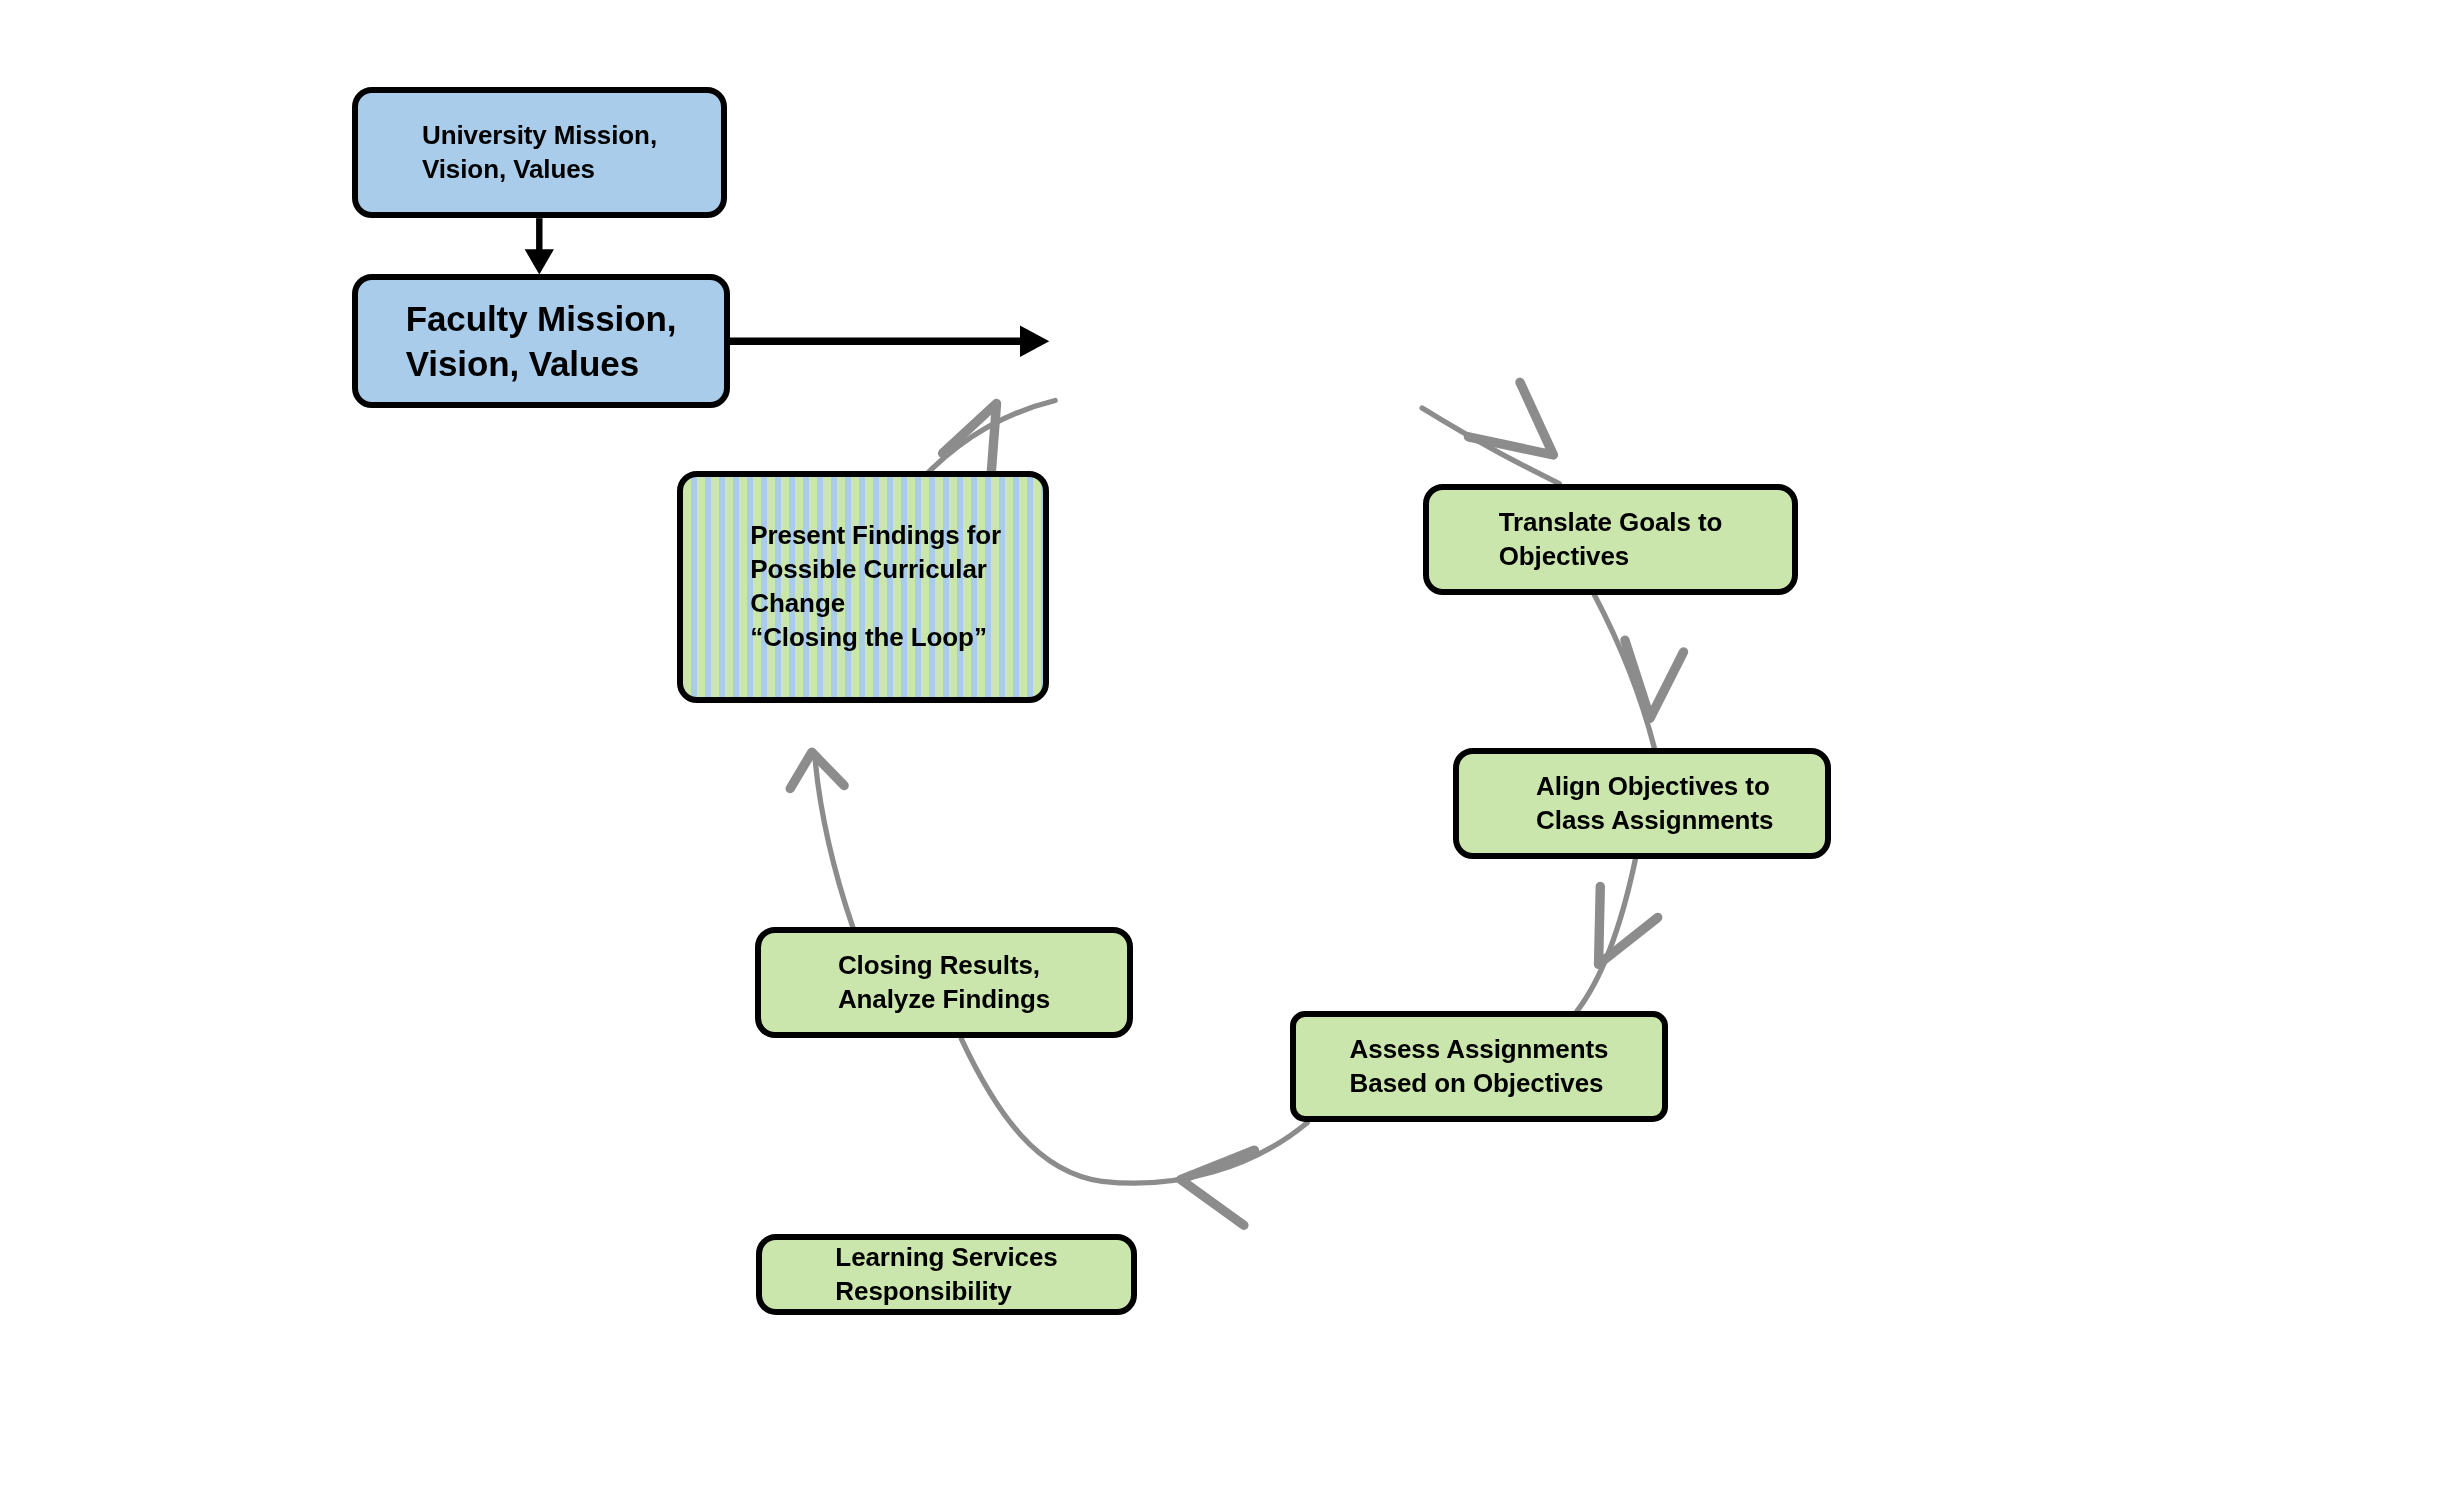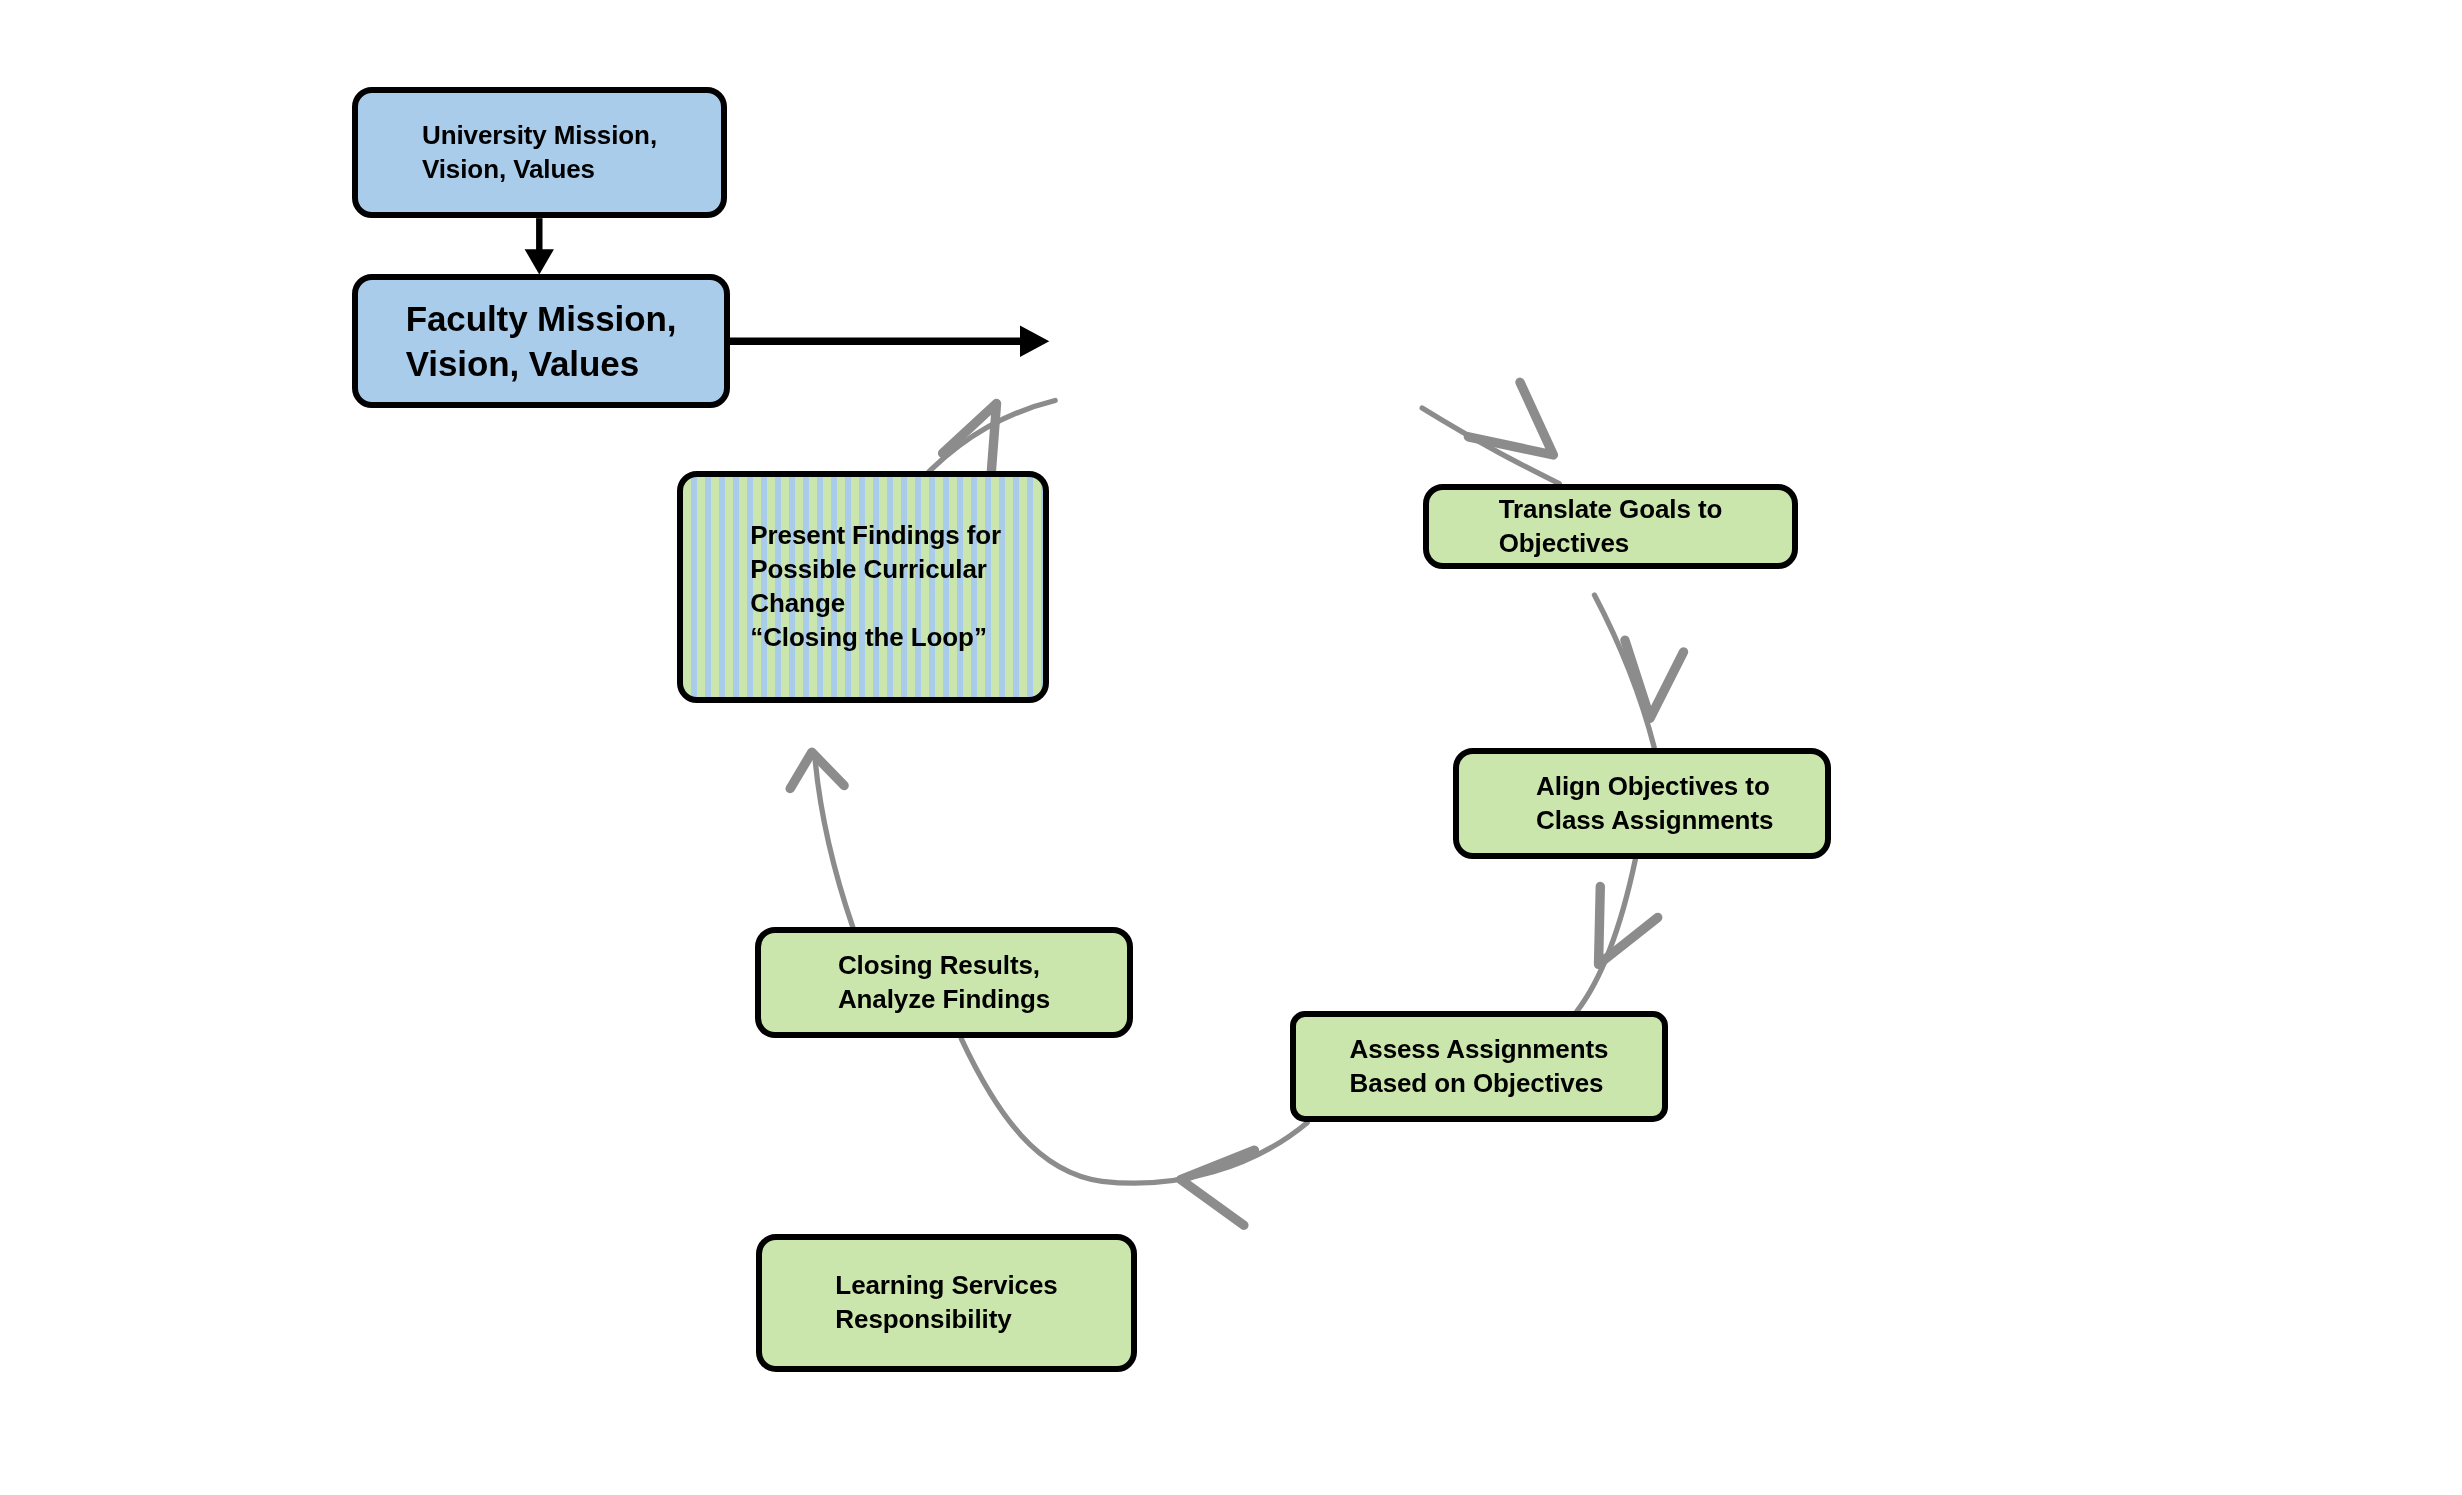--- a/index.html
+++ b/index.html
@@ -103,21 +103,21 @@
     <span class="label">University Mission,
 Vision, Values</span>
   </div>
 
   <div class="node node-blue" style="left:352px; top:274px; width:378px; height:134px; font-size:35px;">
     <span class="label">Faculty Mission,
 Vision, Values</span>
   </div>
 
 
-  <div class="node node-green" style="left:1423px; top:484px; width:375px; height:85px; font-size:26px;">
+  <div class="node node-green" style="left:1423px; top:484px; width:375px; height:111px; font-size:26px;">
     <span class="label">Translate Goals to
 Objectives</span>
   </div>
 
   <div class="node node-green" style="left:1453px; top:748px; width:378px; height:111px; font-size:26px;padding-left:36px;">
     <span class="label">Align Objectives to
 Class Assignments</span>
   </div>
 
   <div class="node node-green" style="left:1290px; top:1011px; width:378px; height:111px; font-size:26px;border-radius:15px;">
@@ -131,19 +131,19 @@
   </div>
 
   <div class="node node-striped" style="left:677px; top:471px; width:372px; height:232px; font-size:26px;padding-left:36px;">
     <span class="label">Present Findings for
 Possible Curricular
 Change
 “Closing the Loop”</span>
   </div>
 
 
-  <div class="node node-green" style="left:756px; top:1234px; width:381px; height:138px; font-size:26px;">
+  <div class="node node-green" style="left:756px; top:1234px; width:381px; height:81px; font-size:26px;">
     <span class="label">Learning Services
 Responsibility</span>
   </div>
 
 </div>
 
 
 </body></html>

